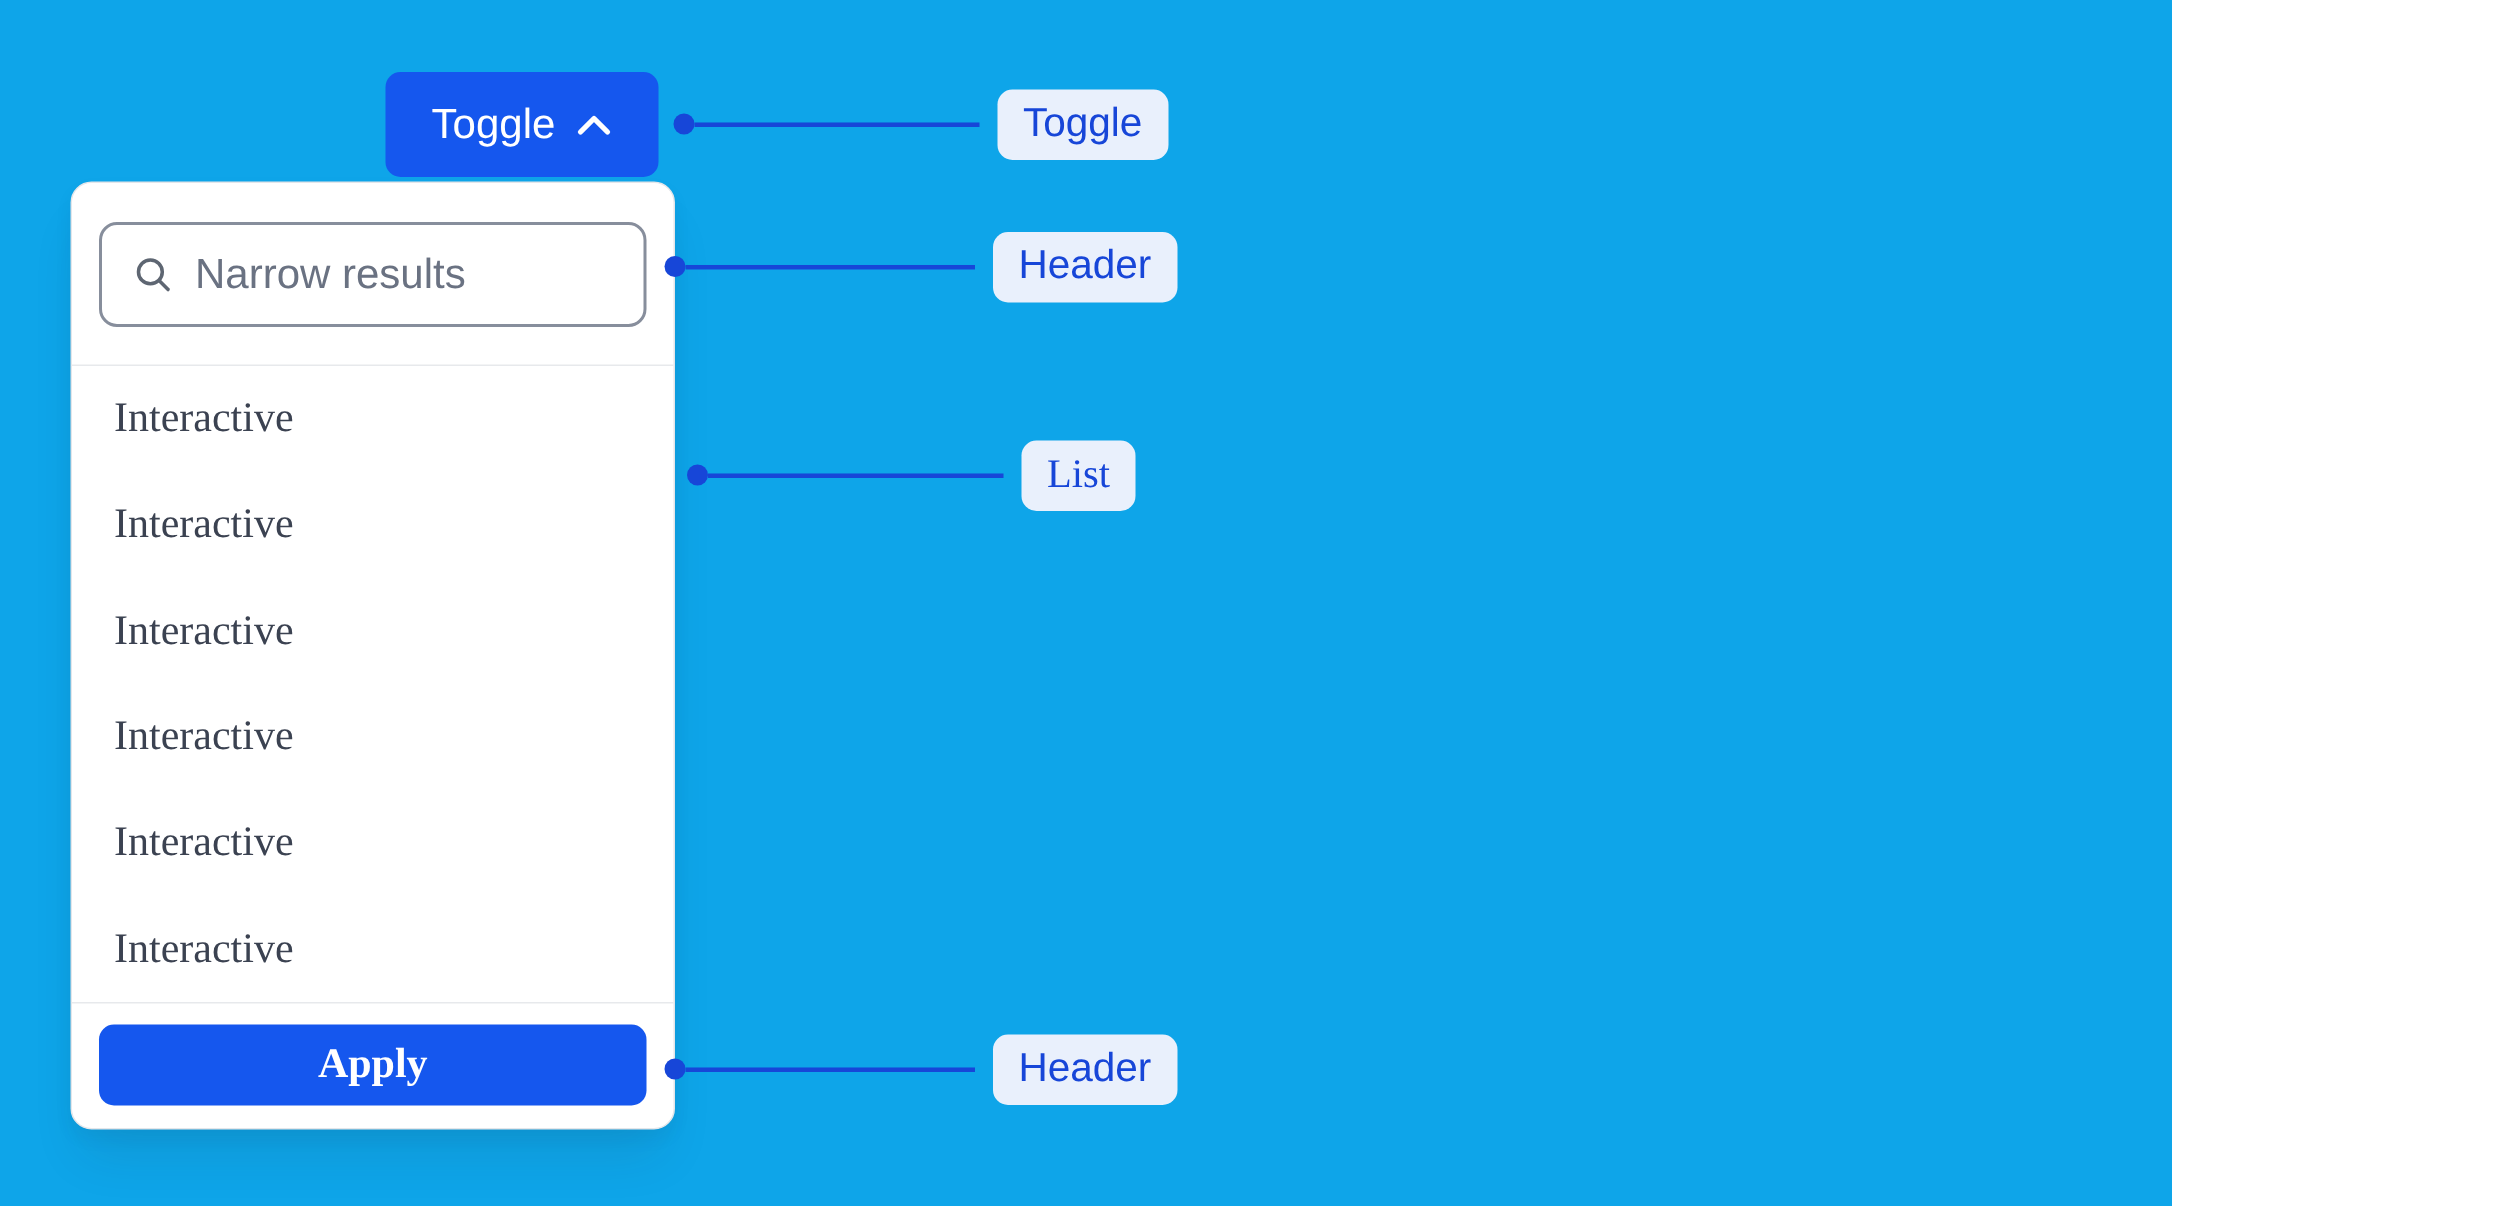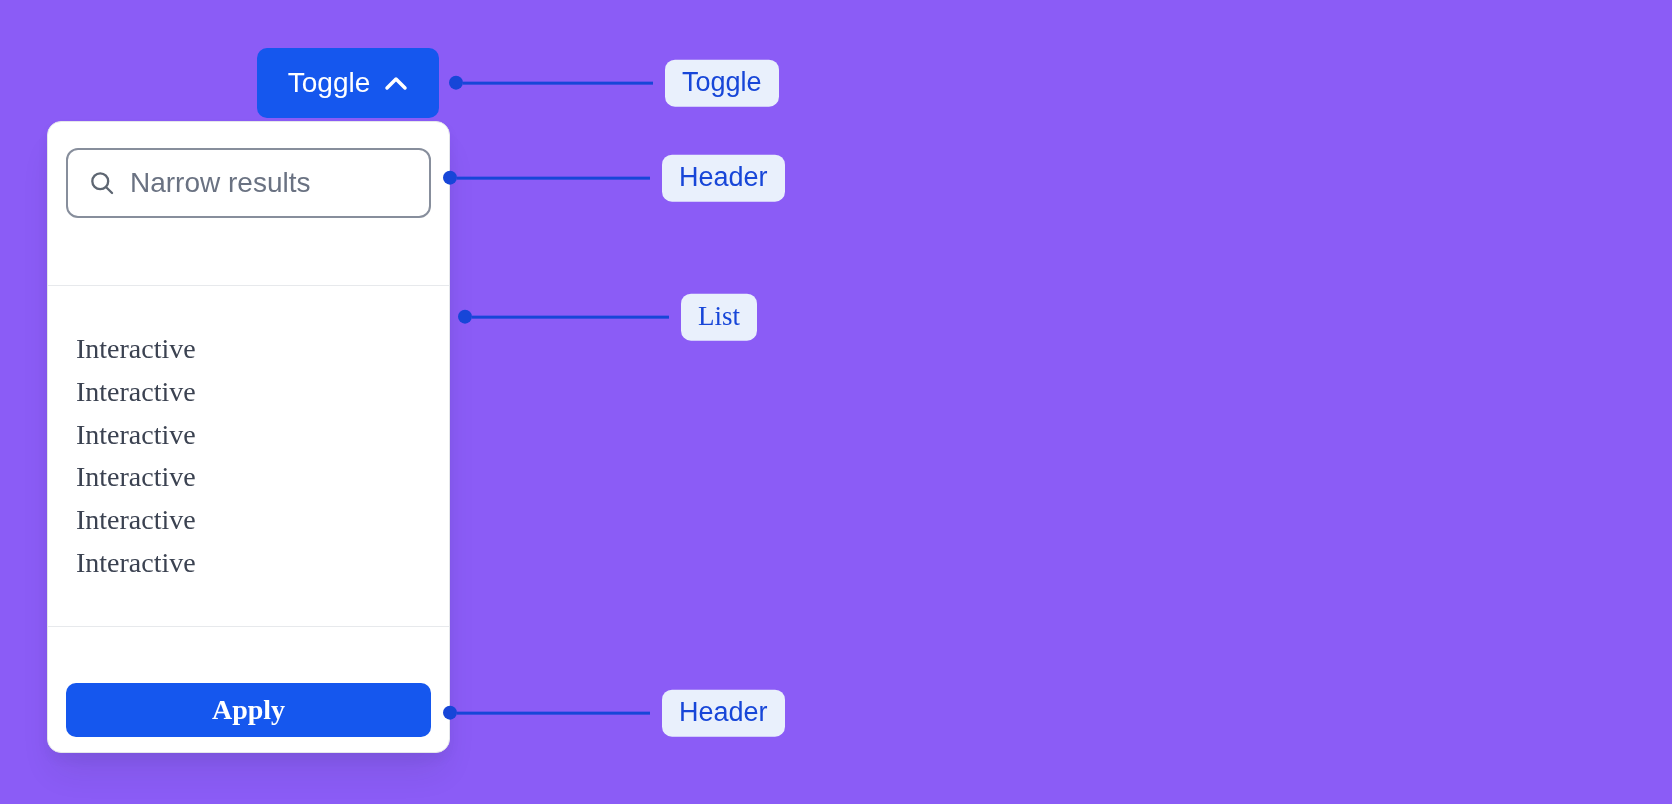--- a/index.html
+++ b/index.html
@@ -1,21 +1,21 @@
 <!DOCTYPE html>
 <html><head>
 <meta charset="utf-8">
 <style>
   html, body { margin: 0; padding: 0; background: #ffffff; }
   * { box-sizing: border-box; }
   .stage {
     position: relative;
-    width: 1672px;
+    width: 1448px;
     height: 804px;
-    background: #8b5cf6;
+    background: #0ea5e9;
     font-family: "Liberation Sans", sans-serif;
     overflow: hidden;
   }
 
   
   .toggle-btn {
     position: absolute;
     left: 257px; top: 48px;
     width: 182px; height: 70px;
     background: #1557EE;
@@ -37,21 +37,20 @@
   .panel {
     position: absolute;
     left: 47px; top: 121px;
     width: 403px; height: 632px;
     background: #ffffff;
     border: 1px solid #E4E6EA;
     border-radius: 14px;
     box-shadow: 0 24px 34px -8px rgba(28,36,51,0.10), 0 6px 12px rgba(28,36,51,0.05);
     display: flex;
     flex-direction: column;
-    gap: 42px;
   }
   .panel-header { padding: 26px 18px 25px 18px; }
   .search-box {
     display: flex;
     align-items: center;
     gap: 14px;
     width: 100%;
     height: 70px;
     border: 2px solid #878E9C;
     border-radius: 12px;

